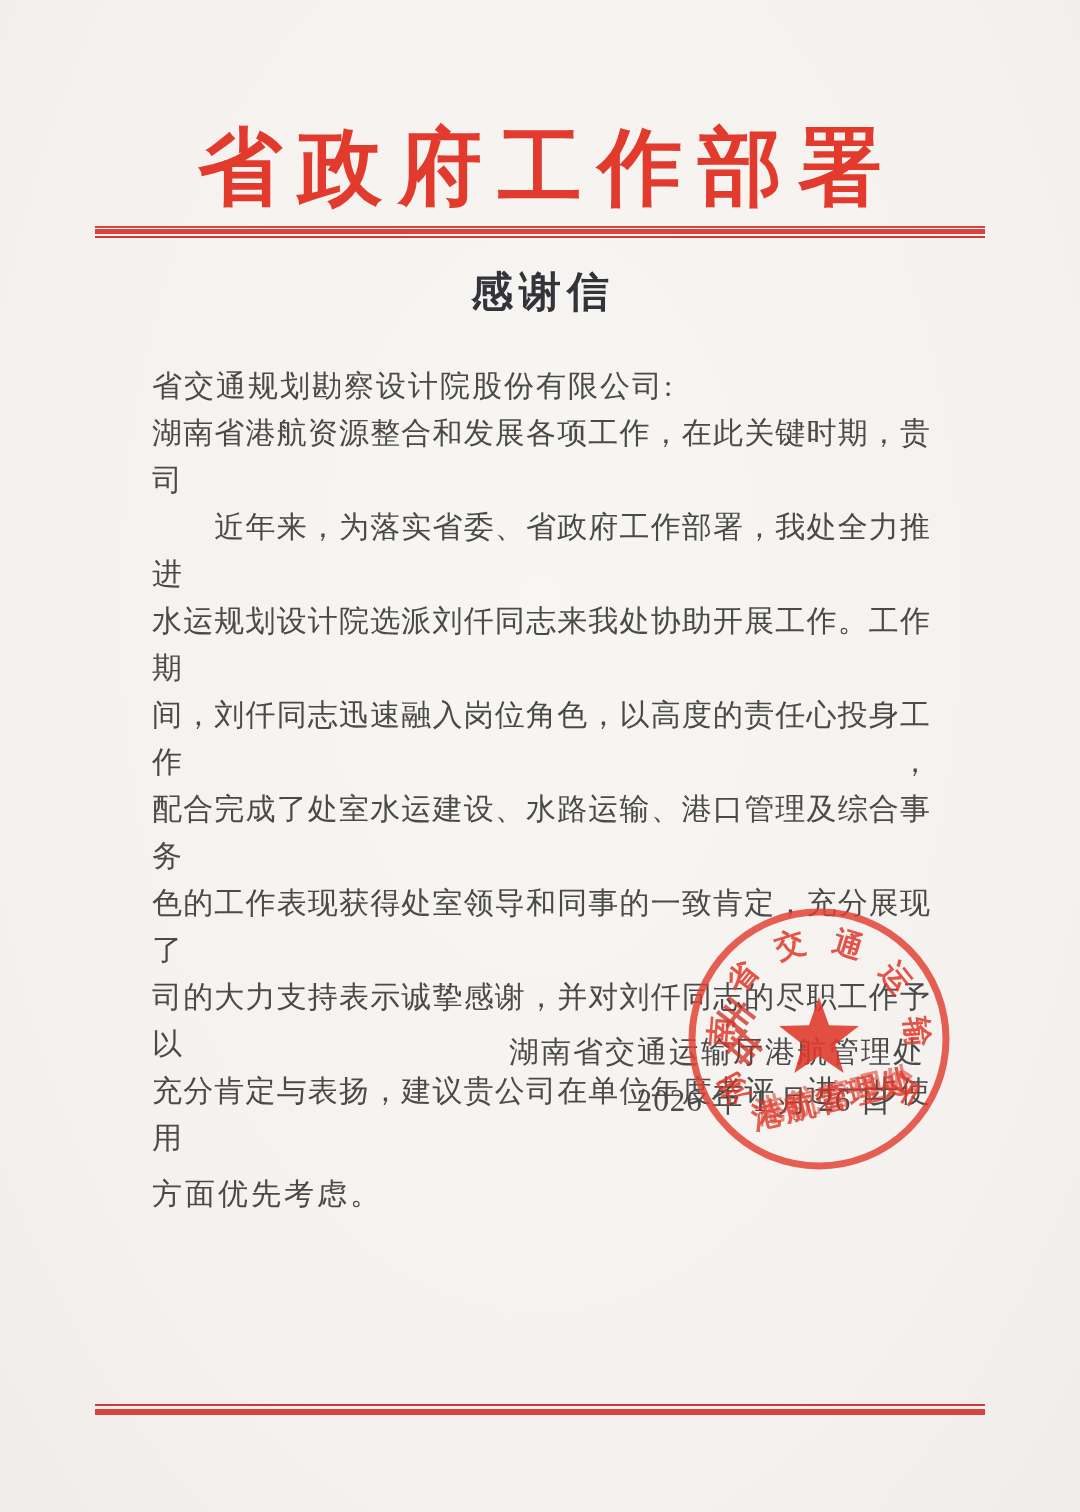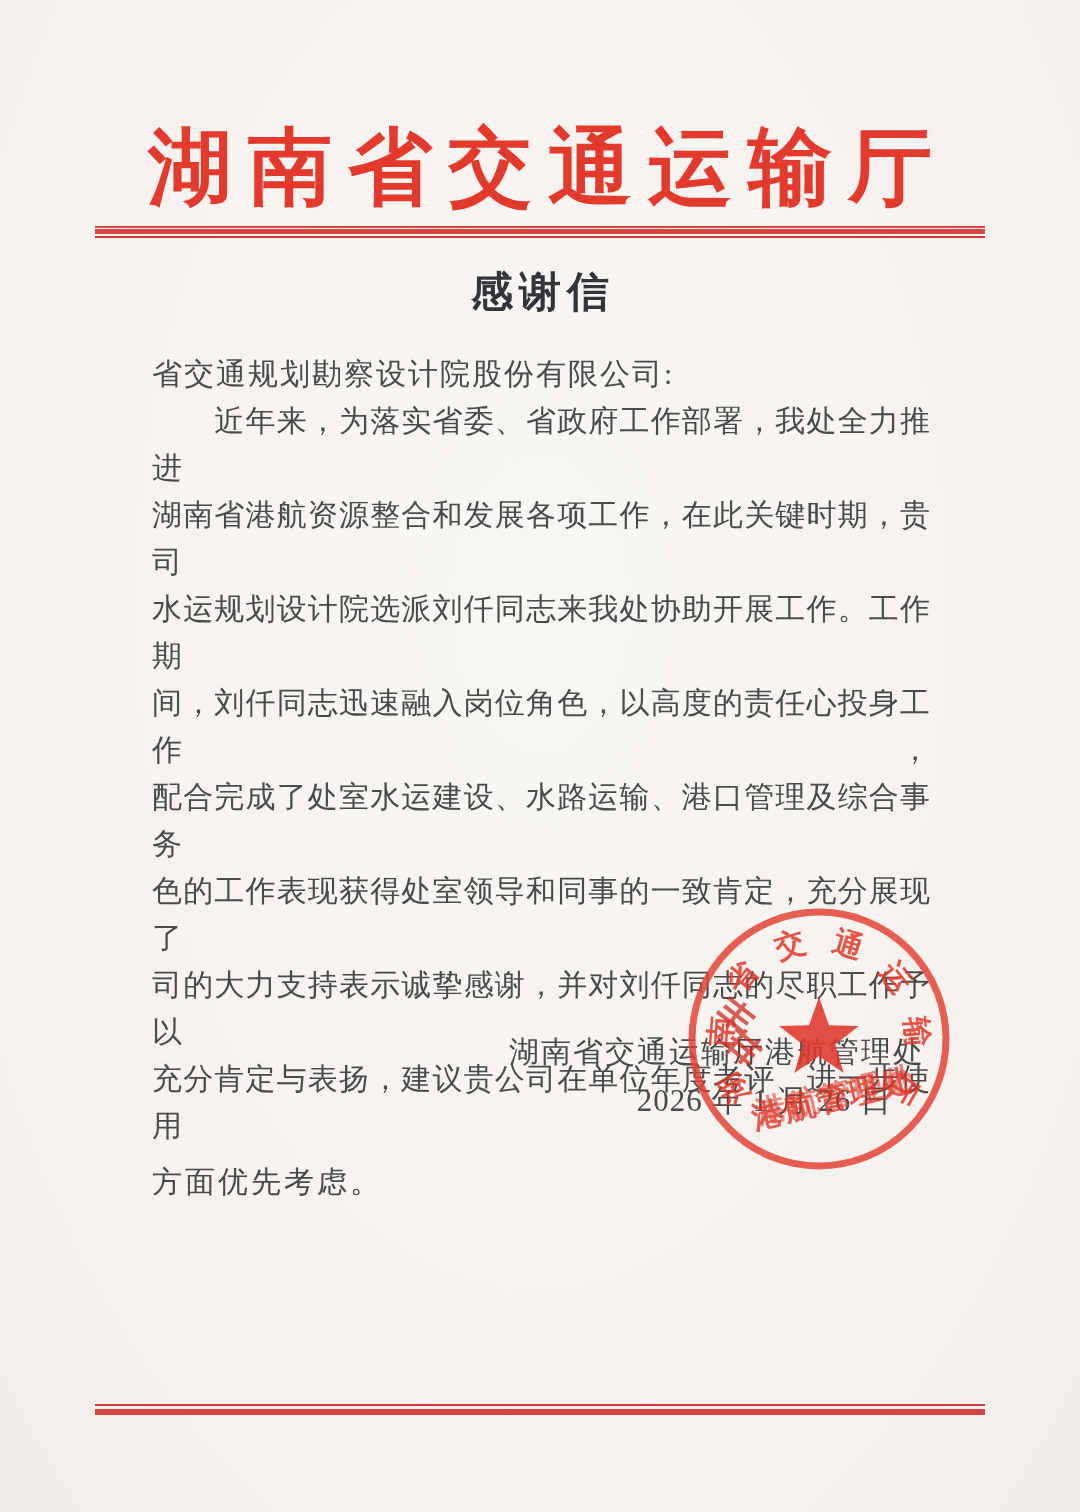--- a/index.html
+++ b/index.html
@@ -55,21 +55,21 @@
     margin:4px;
     text-align:center;
     font-size:42px;
     font-weight:600;
     color:#33343a;
     letter-spacing:6px;
     text-indent:6px;
   }
   .body-block{
     position:absolute;
-    top:350px;
+    top:362px;
     left:152px;
     width:778px;
     font-size:30px;
     line-height:47px;
     color:#4a4a4a;
   }
   .salutation{
     text-align:left;
     letter-spacing:2px;
   }
@@ -109,31 +109,31 @@
     opacity:0.93;
     pointer-events:none;
   }
   .seal svg{display:block;}
 </style>
 </head>
 <body>
 
 <div class="page">
 
-  <div class="letterhead">湖南省交通运输厅</div>
+  <div class="letterhead">省政府工作部署</div>
 
   <div class="rule rule-top"></div>
 
   <h1 class="doc-title">感谢信</h1>
 
   <div class="body-block">
     <div class="salutation">省交通规划勘察设计院股份有限公司:</div>
     <div id="body-lines">
+        <div class="bline">湖南省港航资源整合和发展各项工作，在此关键时期，贵司</div>
         <div class="bline">　　近年来，为落实省委、省政府工作部署，我处全力推进</div>
-        <div class="bline">湖南省港航资源整合和发展各项工作，在此关键时期，贵司</div>
         <div class="bline">水运规划设计院选派刘仟同志来我处协助开展工作。工作期</div>
         <div class="bline">间，刘仟同志迅速融入岗位角色，以高度的责任心投身工作，</div>
         <div class="bline">配合完成了处室水运建设、水路运输、港口管理及综合事务</div>
         <div class="bline">色的工作表现获得处室领导和同事的一致肯定，充分展现了</div>
         <div class="bline">司的大力支持表示诚挚感谢，并对刘仟同志的尽职工作予以</div>
         <div class="bline">充分肯定与表扬，建议贵公司在单位年度考评、进一步使用</div>
         <div class="bline no-fill">方面优先考虑。</div>
       </div>
   </div>
 

